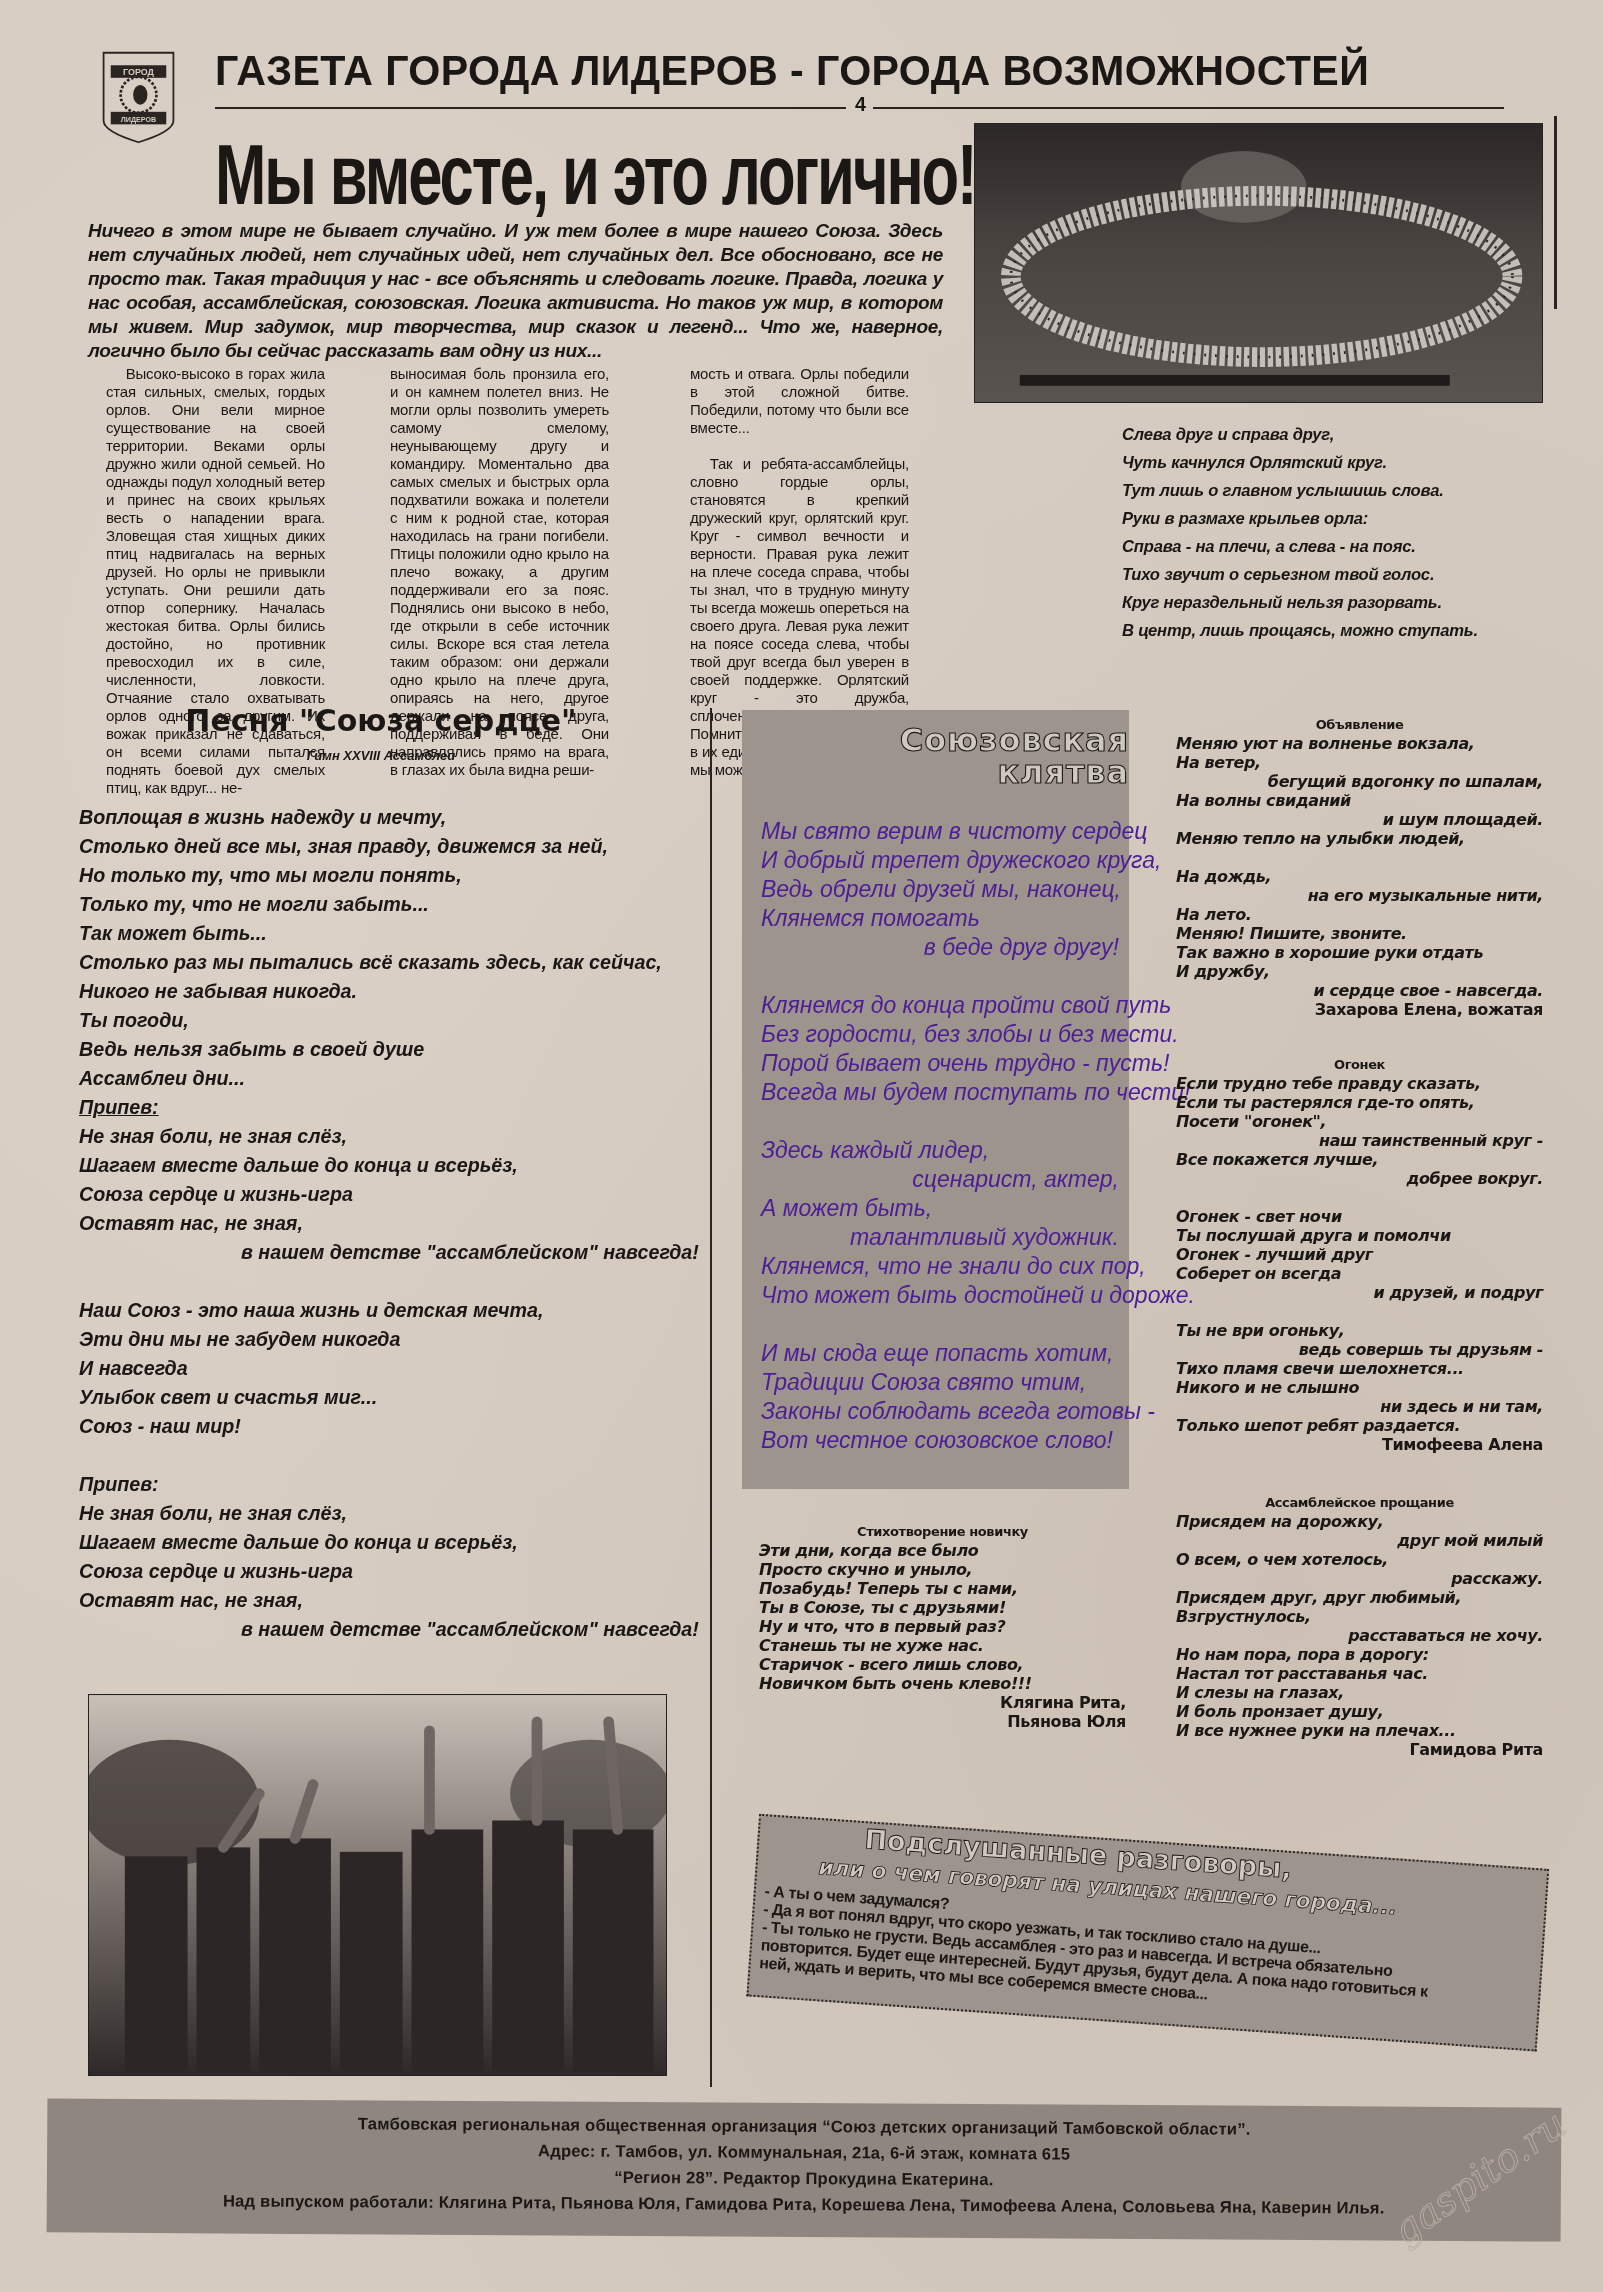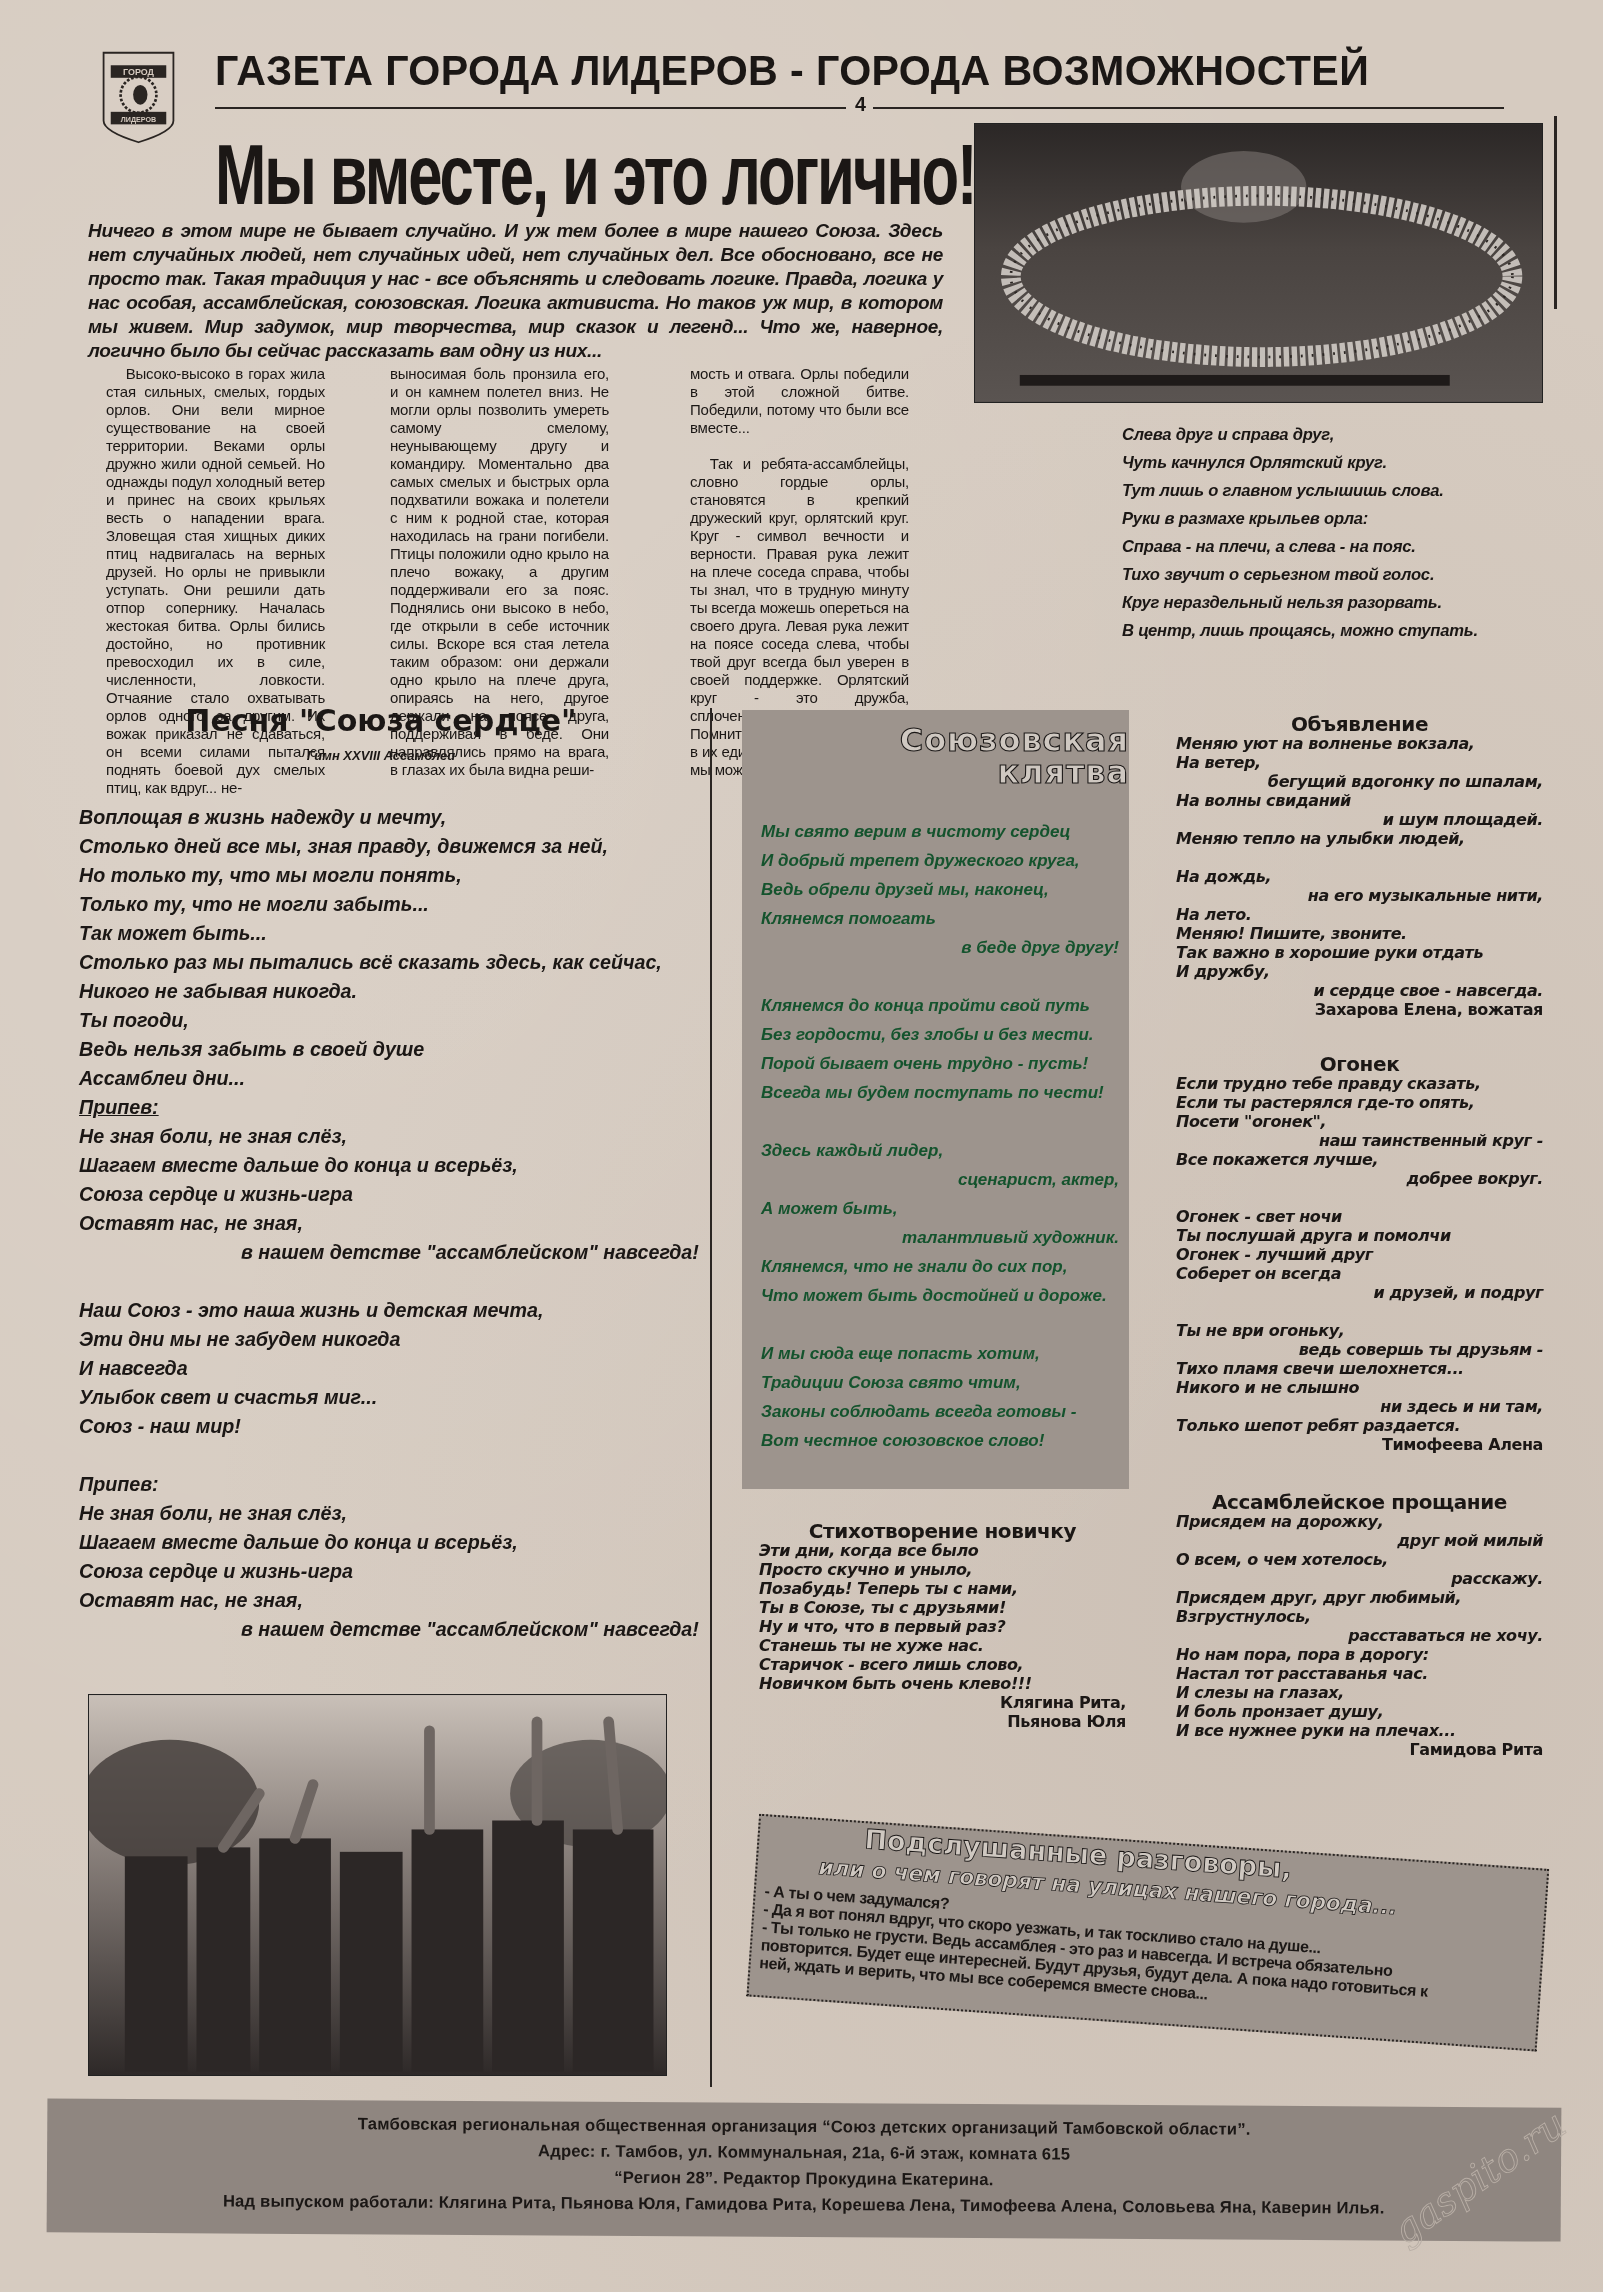--- a/index.html
+++ b/index.html
@@ -35,27 +35,27 @@
   .song-title { left: 54px; top: 703px; width: 654px; text-align: center; font-size: 30px; font-weight: 700; font-family: "DejaVu Sans", sans-serif; }
   .song-sub { left: 54px; top: 748px; width: 654px; text-align: center; font-size: 13px; font-weight: 700; font-style: italic; }
   .song { left: 79px; top: 803px; width: 627px; font-size: 19.7px; font-weight: 700; font-style: italic; line-height: 29px; }
   .song div { white-space: nowrap; min-height: 29px; }
   .song .right { text-align: right; padding-right: 7.2px; }
   .song .under { text-decoration: underline; }
 
   .oath-box { left: 742px; top: 710px; width: 387px; height: 779px; background: #9d948d; }
   .oath-title { left: 742px; top: 724px; width: 387px; text-align: right; font-size: 32px; font-weight: 700; line-height: 32px;
     color: #cfc8c1; -webkit-text-stroke: 1.1px #1a1716; letter-spacing: 0.9px; font-family: "DejaVu Sans", sans-serif; }
-  .oath { left: 761px; top: 817px; width: 358px; font-size: 17px; font-weight: 700; font-style: italic; line-height: 29px; color: #14532d; }
+  .oath { left: 761px; top: 817px; width: 358px; font-size: 23px; font-weight: 400; font-style: italic; line-height: 29px; color: #4c1d95; }
   .oath div { white-space: nowrap; min-height: 29px; }
   .oath .right { text-align: right; }
 
   .small-poem { font-size: 16px; font-weight: 700; font-style: italic; line-height: 19px; font-family: "DejaVu Sans", sans-serif; letter-spacing: -0.4px; }
   .small-poem div { white-space: nowrap; min-height: 19px; }
-  .small-poem .title { font-style: normal; text-align: center; font-size: 20px; }
+  .small-poem .title { font-style: normal; text-align: center; font-size: 13px; }
   .small-poem .right { text-align: right; }
   .small-poem .author { font-style: normal; text-align: right; }
 
   .overheard { left: 743px; top: 1823px; width: 806px; height: 215px; transform: rotate(4deg); transform-origin: center; }
   .overheard-box { position: absolute; left: 9px; top: 18px; width: 788px; height: 179px; background: #9d948d;
     border: 2.7px dotted #2a2522; }
   .overheard-title { position: absolute; left: 116px; top: 19.7px; font-size: 27px; font-weight: 700; color: #cfc8c1;
     -webkit-text-stroke: 0.9px #1a1716; white-space: nowrap; font-family: "DejaVu Sans", sans-serif; }
   .overheard-sub { position: absolute; left: 72px; top: 54px; font-size: 21.5px; font-weight: 700; font-style: italic; color: #cfc8c1;
     -webkit-text-stroke: 0.8px #1a1716; white-space: nowrap; font-family: "DejaVu Sans", sans-serif; }

